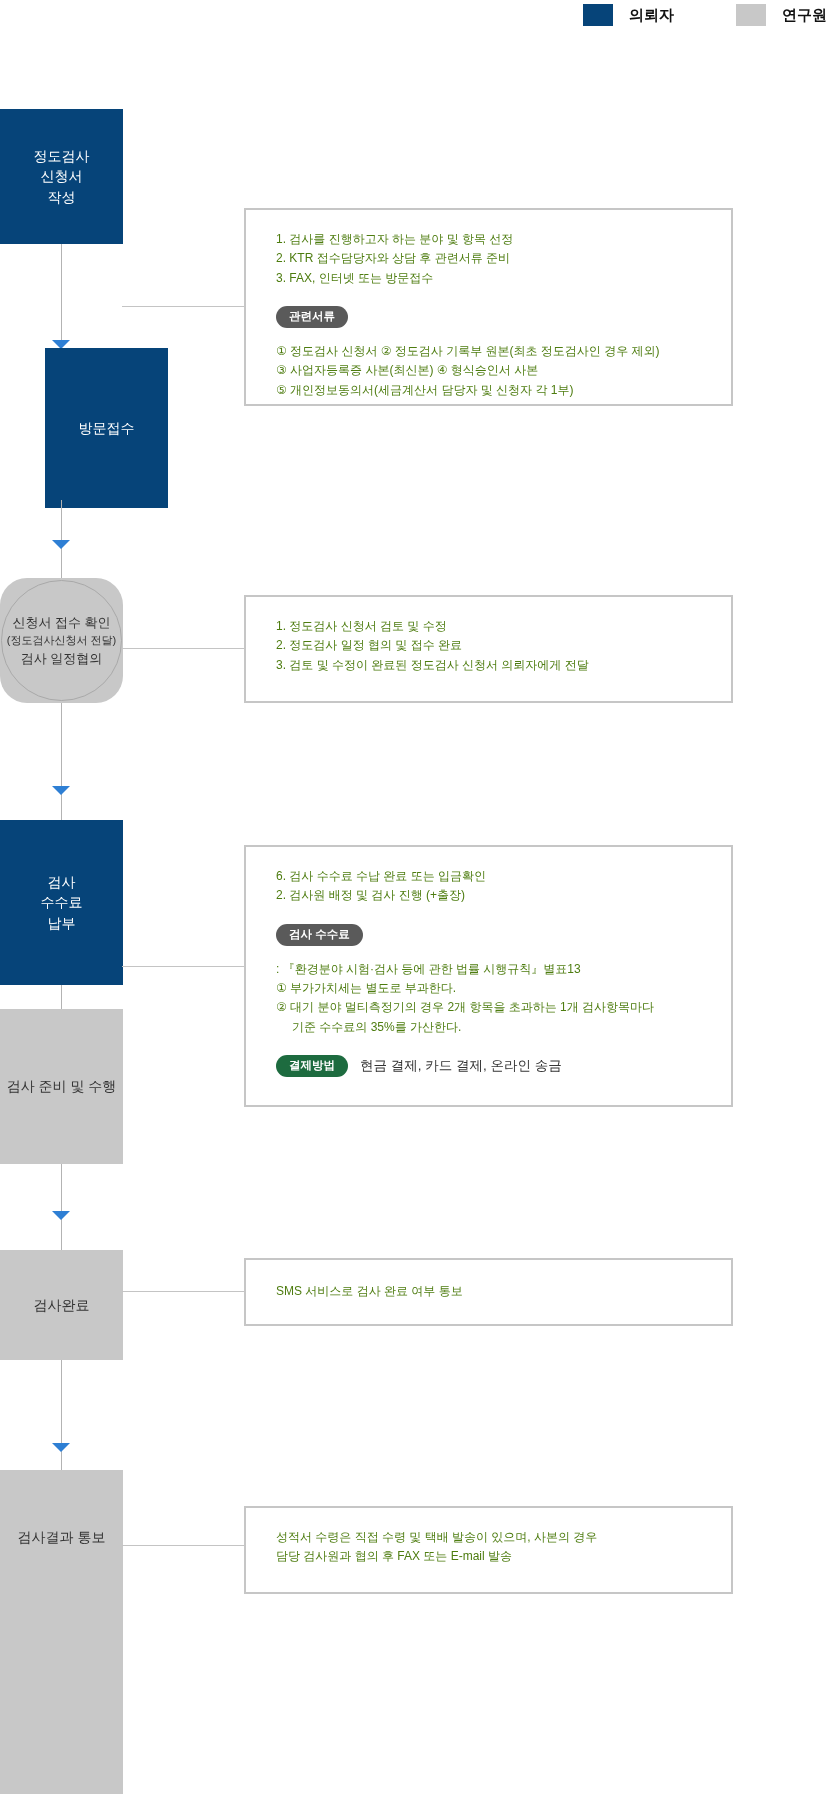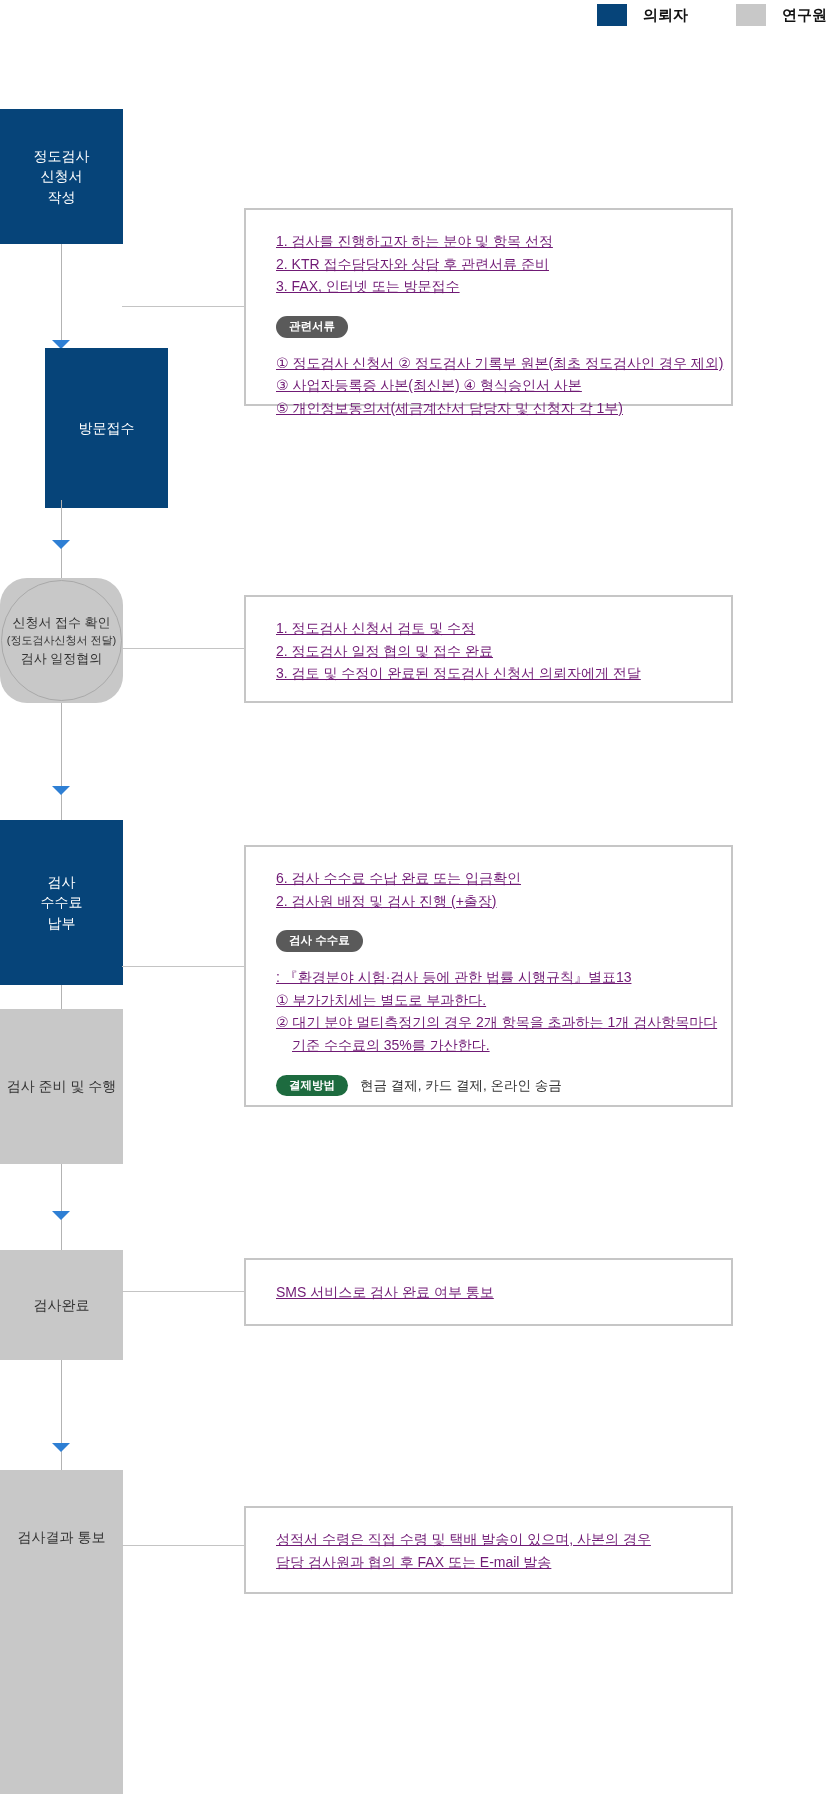--- a/index.html
+++ b/index.html
@@ -14,21 +14,21 @@
   }
 
   
   #legend {
     position: absolute; top: 0px; left: 0px;
     width: 835px; height: 30px;
     display: flex; justify-content: flex-end; align-items: center;
     gap: 0px; padding-right: 8px;
   }
   .legend-item { display: flex; align-items: center; }
-  .legend-item + .legend-item { margin-left: 48px; }
+  .legend-item + .legend-item { margin-left: 62px; }
   .legend-swatch { width: 30px; height: 22px; display: block; }
   .legend-label {
     font-size: 15px; font-weight: bold; color: #111111;
     margin-left: 16px; line-height: 22px; white-space: nowrap;
   }
 
   
   .node {
     position: absolute; left: 0px; width: 123px;
     display: flex; align-items: center; justify-content: center;
@@ -72,23 +72,22 @@
     position: absolute; height: 1px; background: #c4c4c4;
   }
 
   
   .panel {
     position: absolute; left: 244px; width: 489px;
     border: 2px solid #c6c6c6; background: #ffffff;
     padding: 20px 30px;
   }
   .panel-line {
-    font-size: 14px; color: #701a75; line-height: 1.62;
+    font-size: 12px; color: #4d7c0f; line-height: 1.62;
     white-space: pre;
-    text-decoration: underline;
   }
   .panel-line.indent { padding-left: 16px; }
 
   .tag {
     display: inline-block;
     background: #5a5a5a; color: #ffffff;
     font-size: 11.5px; font-weight: bold;
     border-radius: 11px;
     padding: 4px 13px 5px 13px;
     line-height: 1.1;

